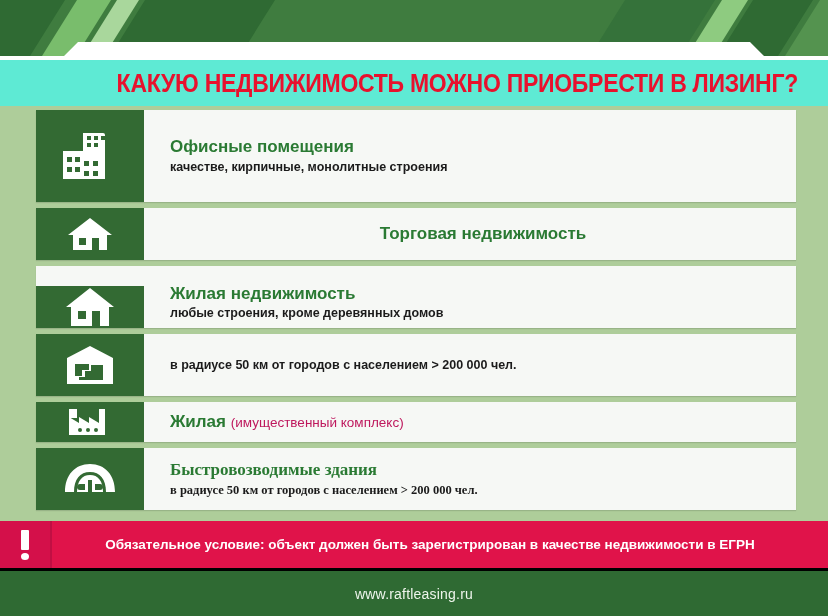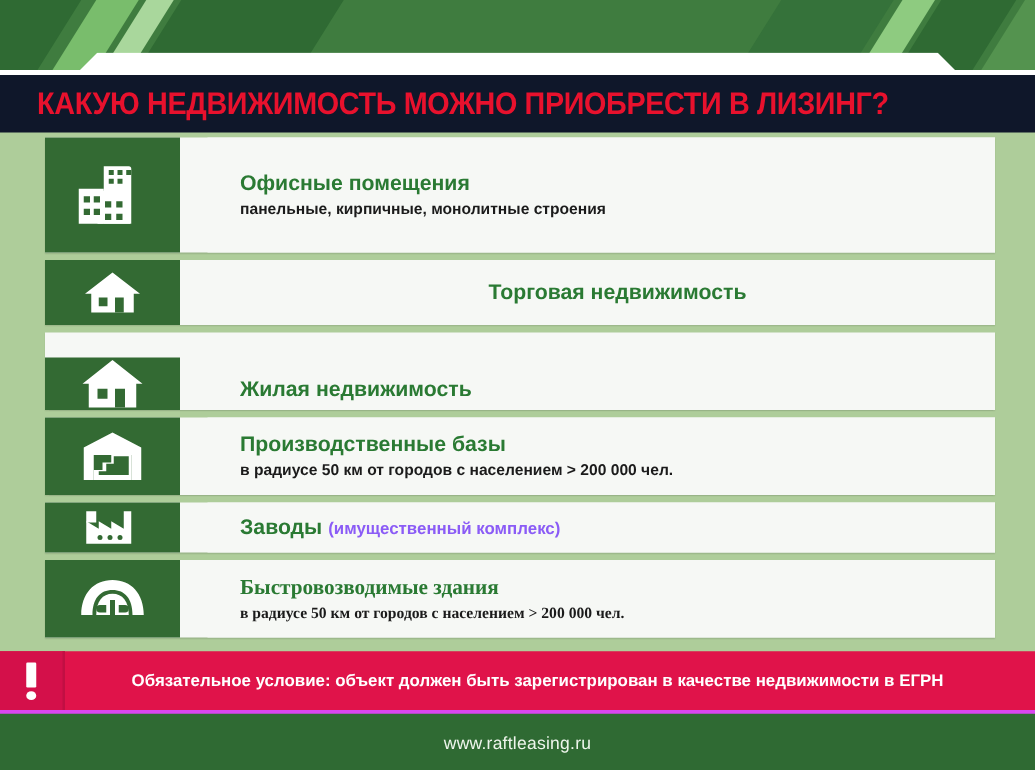--- a/index.html
+++ b/index.html
@@ -43,24 +43,24 @@
     left: 0; top: 42px;
     width: 828px; height: 30px;
     background: #ffffff;
     clip-path: polygon(0 100%, 0 14px, 64px 14px, 78px 0, 750px 0, 764px 14px, 828px 14px, 828px 100%);
   }
 
   .title-band {
     position: absolute;
     left: 0; top: 60px;
     width: 828px; height: 46px;
-    background: #0f172a;
-    display: flex;
-    align-items: center;
-    justify-content: flex-start;
+    background: #5eead4;
+    display: flex;
+    align-items: center;
+    justify-content: flex-end;
   }
   .title {
     color: #e8112d;
     font-size: 25px;
     font-weight: bold;
     letter-spacing: -0.3px;
     transform: scaleX(0.92);
     white-space: nowrap;
   }
 
@@ -84,33 +84,32 @@
     align-items: center;
     justify-content: center;
   }
   .row-text {
     flex: 1 1 auto;
     background: #f6f8f5;
     padding: 6px 0 6px 26px;
     display: flex;
     flex-direction: column;
     justify-content: center;
-    margin-left: 22px;
   }
   .row-title {
     color: #2a7a33;
     font-size: 17px;
     font-weight: bold;
     line-height: 1.25;
     white-space: nowrap;
   }
   .row-title .paren {
-    color: #8b5cf6;
+    color: #be185d;
     font-size: 13.5px;
-    font-weight: bold;
+    font-weight: normal;
   }
   .row-line {
     color: #1b1b1b;
     font-size: 12.5px;
     font-weight: bold;
     line-height: 1.45;
     white-space: nowrap;
   }
 
   .r1 { height: 92px; }
@@ -169,21 +168,21 @@
     padding-right: 20px;
     white-space: nowrap;
   }
 
   
   .footer {
     position: absolute;
     left: 0; top: 568px;
     width: 828px; height: 48px;
     background: #2f6a33;
-    border-top: 3px solid #d946ef;
+    border-top: 3px solid #000000;
     display: flex;
     align-items: center;
     justify-content: center;
   }
   .footer-url {
     color: #eef5ec;
     font-size: 14px;
     letter-spacing: 0.2px;
   }
 
@@ -232,21 +231,21 @@
             <rect x="14" y="36" width="5" height="5"></rect>
             <rect x="23" y="30" width="5" height="5"></rect>
             <rect x="32" y="30" width="5" height="5"></rect>
             <rect x="23" y="40" width="5" height="5"></rect>
             <rect x="32" y="40" width="5" height="5"></rect>
           </g>
         </svg>
       </div>
       <div class="row-text">
         <div class="row-title">Офисные помещения</div>
-        <div class="row-line">панельные, кирпичные, монолитные строения</div>
+        <div class="row-line">качестве, кирпичные, монолитные строения</div>
       </div>
     </div>
 
     <div class="row r2">
       <div class="icon-tile">
         <svg width="48" height="36" viewBox="0 0 48 36" aria-hidden="true">
           <path fill="#ffffff" d="M24 2 L46 19 h-5 v15 h-34 v-15 h-5 z"></path>
           <rect x="13" y="22" width="7" height="7" fill="#336a33"></rect>
           <rect x="26" y="22" width="7" height="12" fill="#336a33"></rect>
         </svg>
@@ -259,54 +258,54 @@
     <div class="row r3">
       <div class="icon-tile">
         <svg width="52" height="42" viewBox="0 0 52 42" aria-hidden="true">
           <path fill="#ffffff" d="M26 2 L50 21 h-5 v19 h-38 v-19 h-5 z"></path>
           <rect x="14" y="25" width="8" height="8" fill="#336a33"></rect>
           <rect x="28" y="25" width="8" height="15" fill="#336a33"></rect>
         </svg>
       </div>
       <div class="row-text">
         <div class="row-title">Жилая недвижимость</div>
+        <div class="row-line">любые строения, кроме деревянных домов</div>
       </div>
     </div>
 
     <div class="row r4">
       <div class="icon-tile">
         <svg width="50" height="42" viewBox="0 0 50 42" aria-hidden="true">
           <path fill="#ffffff" d="M25 2 L48 14 v26 h-8 v-20 h-30 v20 h-8 v-26 z"></path>
           <path fill="#ffffff" d="M10 40 v-8 h7 v-6 h7 v-6 h16 v20 z"></path>
           <path fill="#336a33" d="M14 36 v-3 h6 v-6 h6 v-6 h12 v15 z"></path>
         </svg>
       </div>
       <div class="row-text">
-        <div class="row-title">Производственные базы</div>
         <div class="row-line">в радиусе 50 км от городов с населением &gt; 200 000 чел.</div>
       </div>
     </div>
 
     <div class="row r5">
       <div class="icon-tile">
         <svg width="46" height="30" viewBox="0 0 46 30" aria-hidden="true">
           <g fill="#ffffff">
             <path d="M2 28 v-18 l10 6 v-6 l10 6 v-6 l10 6 V2 h6 v26 z"></path>
             <rect x="2" y="2" width="8" height="9"></rect>
           </g>
           <g fill="#336a33">
             <circle cx="13" cy="23" r="2"></circle>
             <circle cx="21" cy="23" r="2"></circle>
             <circle cx="29" cy="23" r="2"></circle>
           </g>
         </svg>
       </div>
       <div class="row-text">
         <div class="row-title">
-          <span>Заводы</span>
+          <span>Жилая</span>
           <span class="paren">(имущественный комплекс)</span>
         </div>
       </div>
     </div>
 
     <div class="row r6">
       <div class="icon-tile">
         <svg width="54" height="34" viewBox="0 0 54 34" aria-hidden="true">
           <path fill="#ffffff" d="M27 2 C12 2 2 13 2 30 h9 C11 17 17 10 27 10 C37 10 43 17 43 30 h9 C52 13 42 2 27 2 z"></path>
           <path fill="#ffffff" d="M14 30 C14 19 19 13 27 13 C35 13 40 19 40 30 z"></path>

